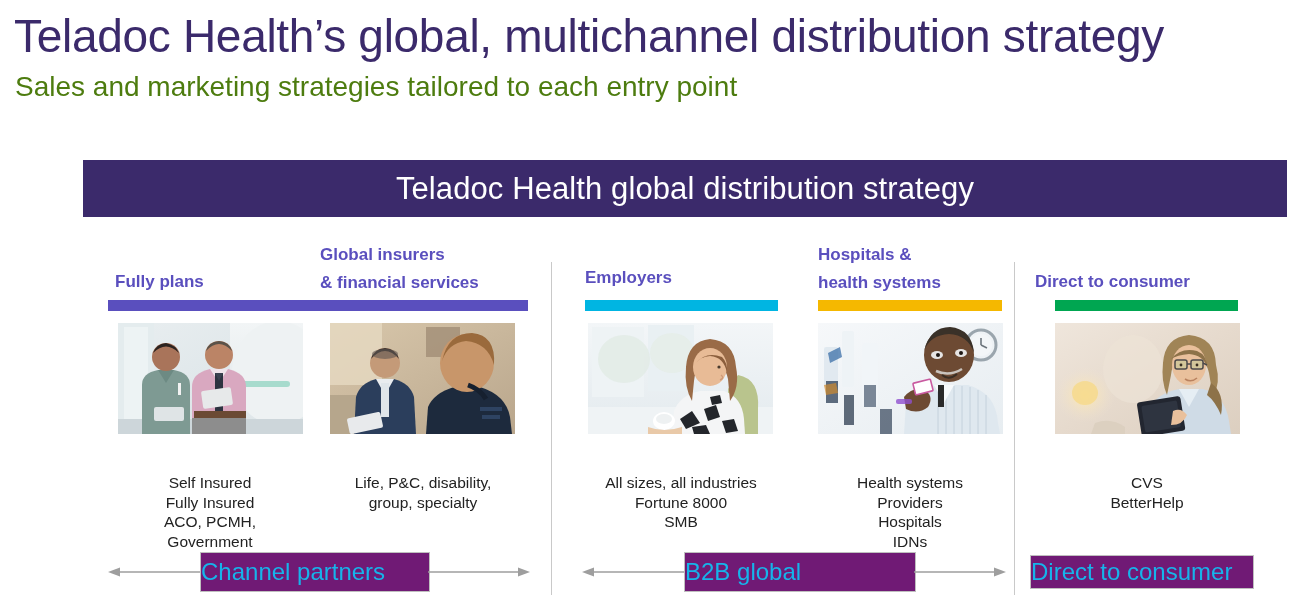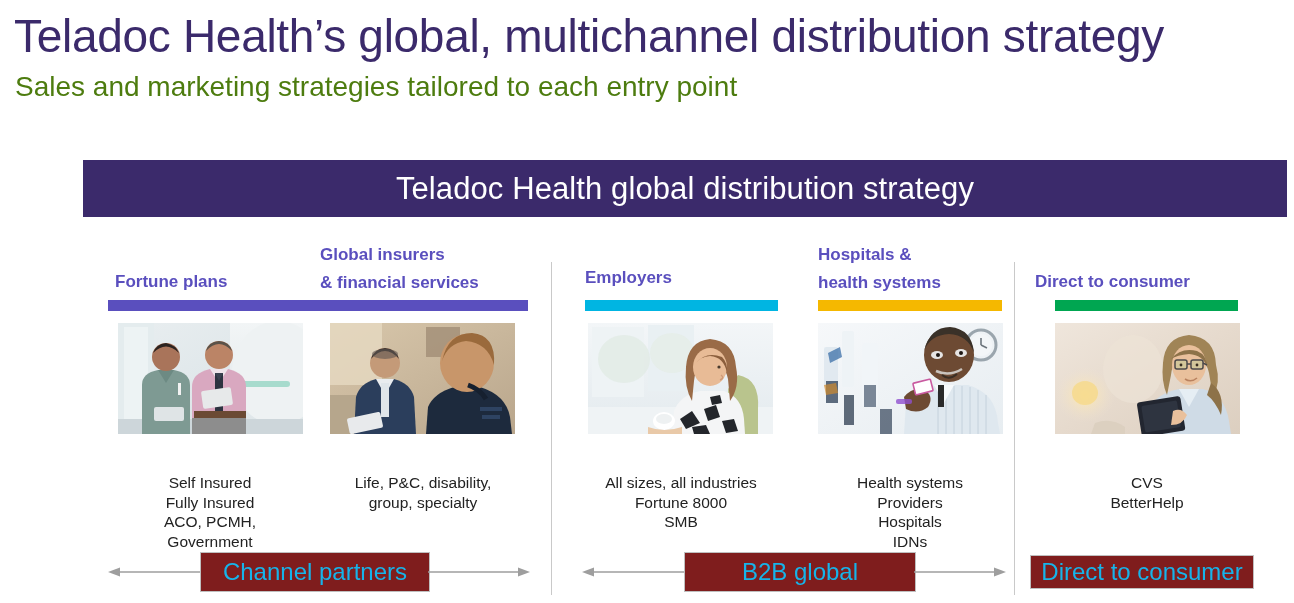--- a/index.html
+++ b/index.html
@@ -52,22 +52,22 @@
   .photo svg{display:block;width:185px;height:111px;}
 
   
   .caption{
     position:absolute;color:#222222;font-size:15.5px;line-height:19.5px;
     text-align:center;font-weight:400;white-space:pre-line;margin-top:12px;
   }
 
   
   .pillbox{
-    position:absolute;border:1px solid #bfbfbf;background:#7f1d1d;
-    display:flex;align-items:center;justify-content:center;
+    position:absolute;border:1px solid #bfbfbf;background:#701a75;
+    display:flex;align-items:center;justify-content:flex-start;
     color:#16B4EA;box-sizing:border-box;
   }
   .pillbox.big{font-size:24px;line-height:28px;}
   .pillbox.tight{font-size:24px;line-height:28px;}
   .arrowwrap{position:absolute;}
   .arrowwrap svg{display:block;}
 </style>
 </head>
 <body>
 
@@ -76,21 +76,21 @@
   <div class="title">Teladoc Health’s global, multichannel distribution strategy</div>
   <div class="subtitle">Sales and marketing strategies tailored to each entry point</div>
 
   <div class="banner">
     <div class="banner-text">Teladoc Health global distribution strategy</div>
   </div>
 
   <div class="vdiv" style="left:551px;top:262px;height:333px;"></div>
   <div class="vdiv" style="left:1014px;top:262px;height:333px;"></div>
 
-  <div class="colhead" style="left:115px;top:268px;width:190px;">Fortune plans</div>
+  <div class="colhead" style="left:115px;top:268px;width:190px;">Fully plans</div>
   <div class="accent" style="left:108px;top:300px;width:420px;background:#5A4FBE;"></div>
 
   <div class="photo" style="left:118px;top:323px;">
     <svg viewBox="0 0 185 111" preserveAspectRatio="none" aria-hidden="true">
       <defs>
         <linearGradient id="g1bg" x1="0" y1="0" x2="1" y2="1">
           <stop offset="0" stop-color="#e9eef0"></stop>
             <stop offset="0.55" stop-color="#dfe7ea"></stop>
             <stop offset="1" stop-color="#cfd9dd"></stop>
         </linearGradient>

